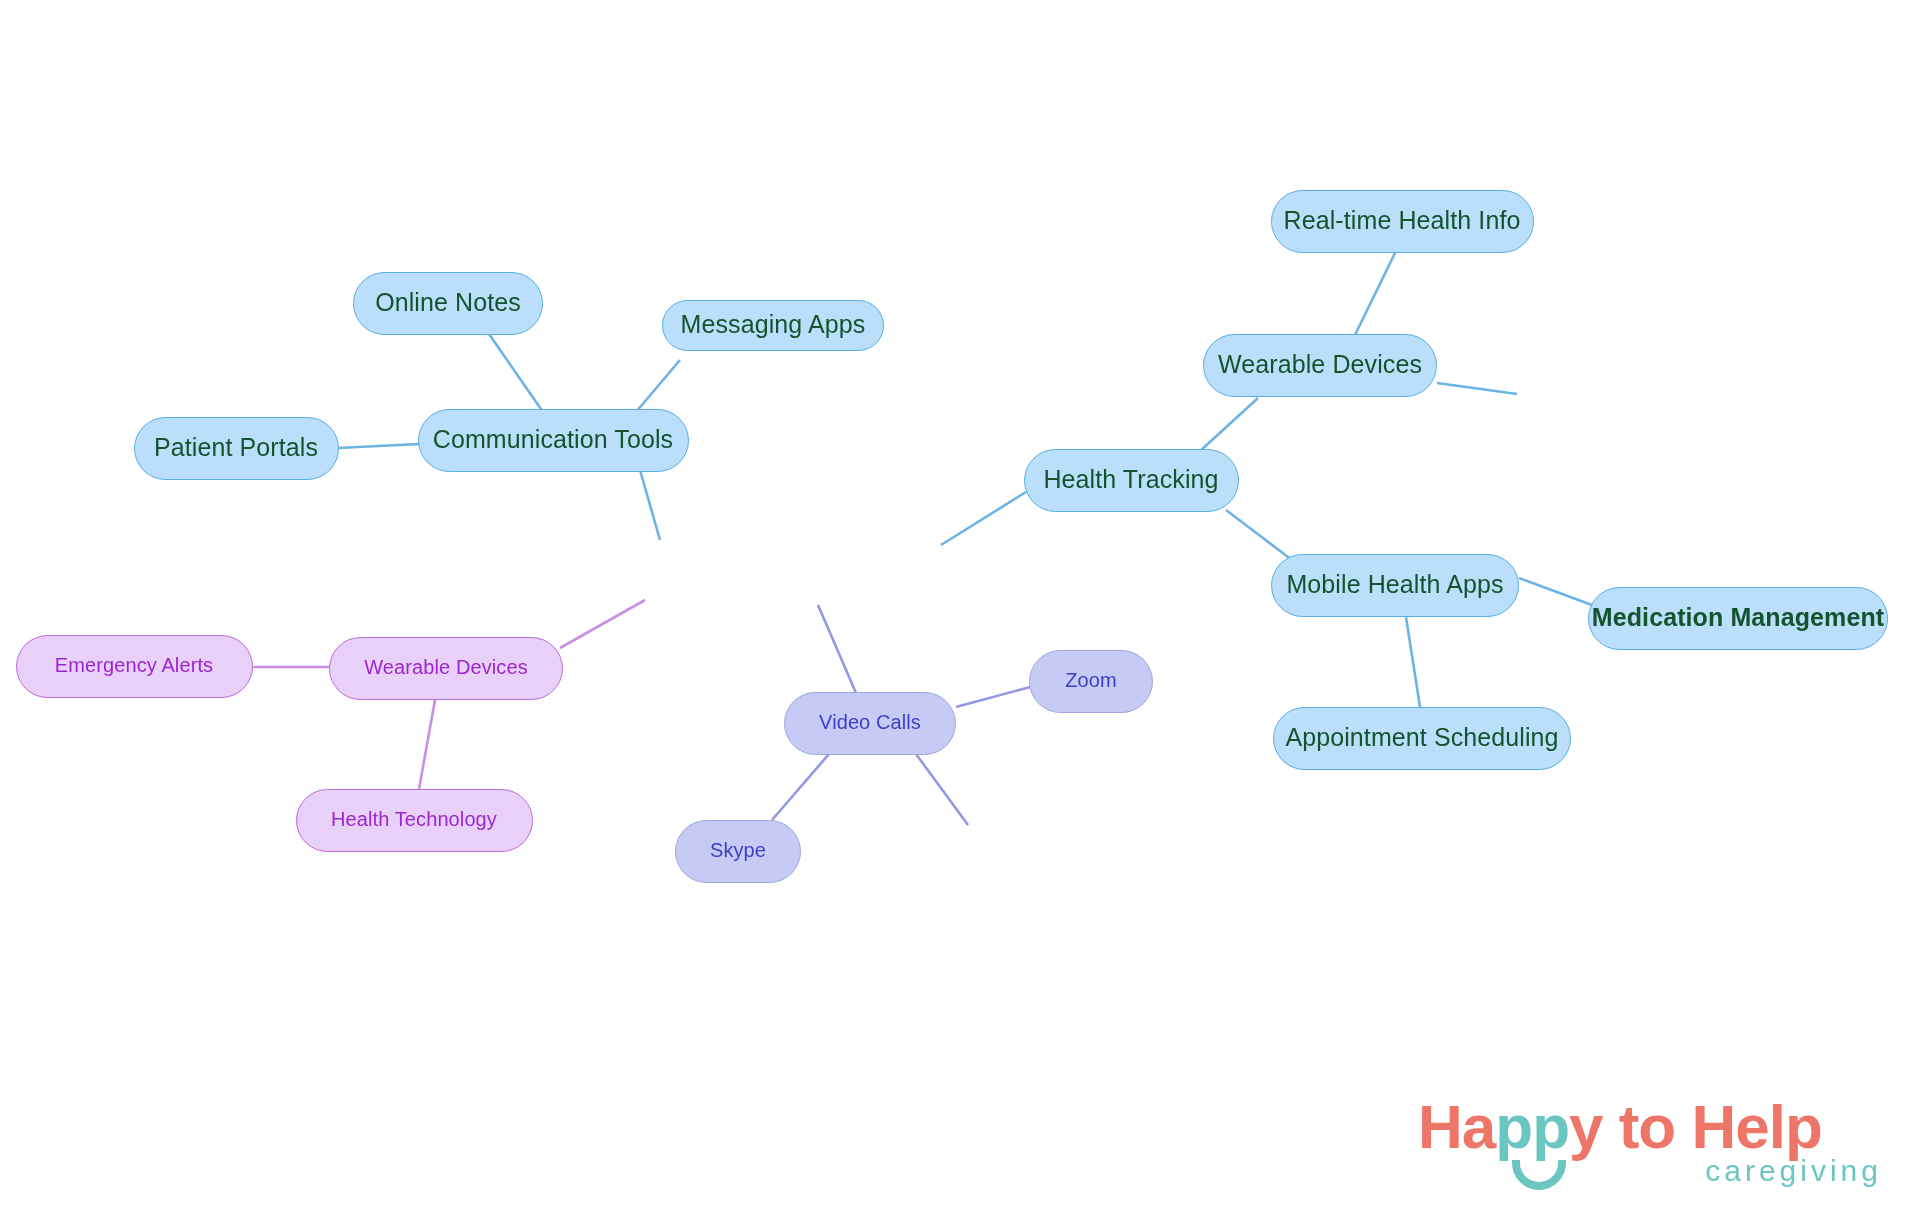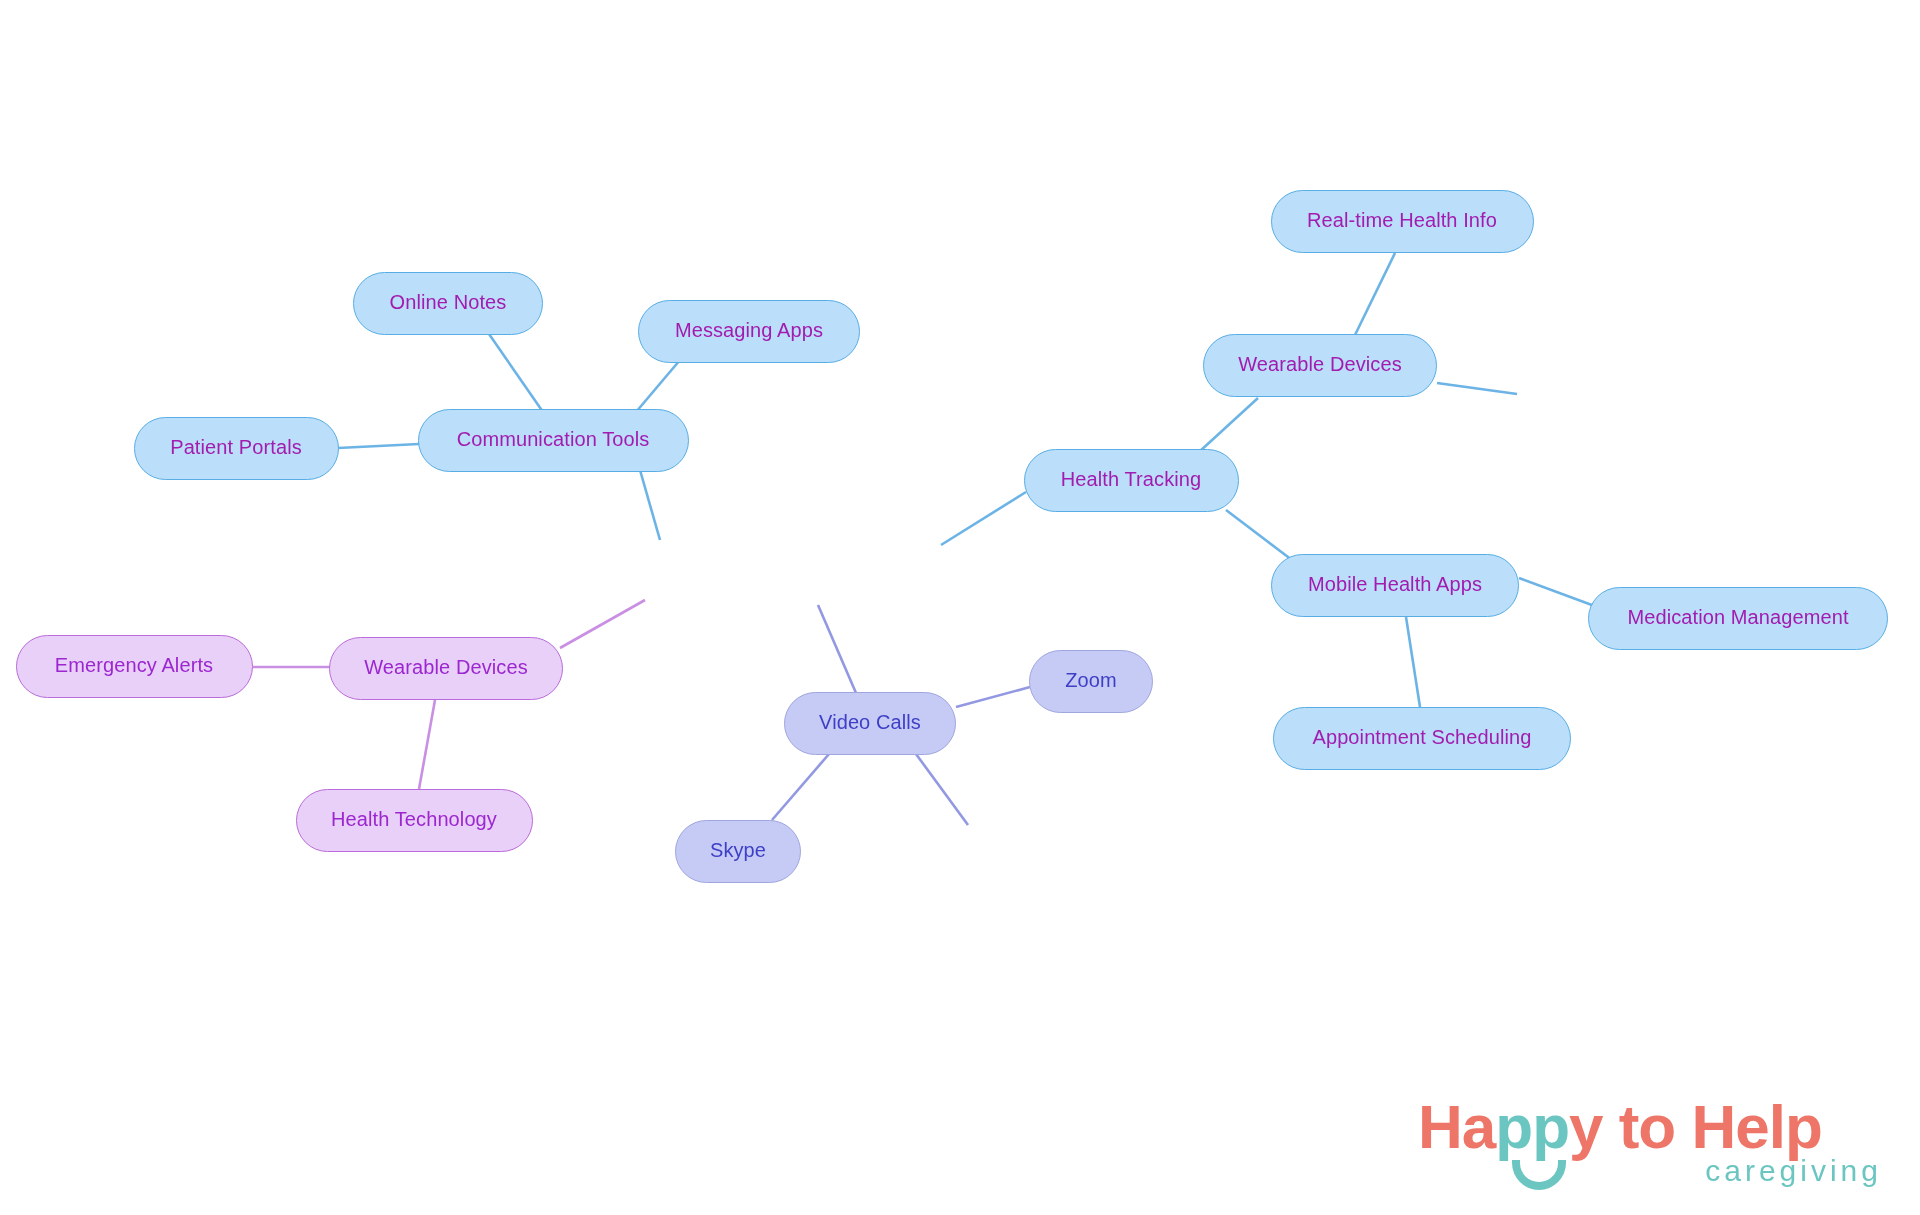--- a/index.html
+++ b/index.html
@@ -37,22 +37,22 @@
     white-space:normal;
     line-height:1.28;
     box-shadow:0 7px 16px rgba(10,16,28,.28);
     padding:0 26px;
   }
 
   
   .node.blue{
     background:#BBDEFB;
     border-color:#58AEE4;
-    color:#a21caf;
-    font-size:20px;
+    color:#14532d;
+    font-size:25px;
   }
   
   .node.purple{
     background:#C6CBF6;
     border-color:#9FA6DE;
     color:#3E3FC6;
     font-size:20px;
   }
   
   .node.pink{
@@ -130,40 +130,40 @@
     <line x1="435" y1="700" x2="419" y2="789" stroke="#C98FE2" stroke-width="2.6"></line>
   </svg>
 
 
   <div class="node blue" style="left:353px;top:271.5px;width:190px;height:63px;">
     <span>Online Notes</span>
   </div>
   <div class="node blue" style="left:417.5px;top:408.5px;width:271px;height:63px;">
     <span>Communication Tools</span>
   </div>
-  <div class="node blue" style="left:638px;top:299.5px;width:222px;height:63px;">
+  <div class="node blue" style="left:662px;top:299.5px;width:222px;height:51px;">
     <span>Messaging Apps</span>
   </div>
   <div class="node blue" style="left:133.5px;top:416.5px;width:205px;height:63px;">
     <span>Patient Portals</span>
   </div>
 
   <div class="node blue" style="left:1023.5px;top:448.5px;width:215px;height:63px;">
     <span>Health Tracking</span>
   </div>
   <div class="node blue" style="left:1203px;top:333.5px;width:234px;height:63px;">
     <span>Wearable Devices</span>
   </div>
   <div class="node blue" style="left:1270.5px;top:189.5px;width:263px;height:63px;">
     <span>Real-time Health Info</span>
   </div>
   <div class="node blue" style="left:1271px;top:553.5px;width:248px;height:63px;">
     <span>Mobile Health Apps</span>
   </div>
-  <div class="node blue" style="left:1588px;top:586.5px;width:300px;height:63px;">
+  <div class="node blue" style="left:1588px;top:586.5px;width:300px;height:63px;font-weight:bold;">
     <span>Medication Management</span>
   </div>
   <div class="node blue" style="left:1273px;top:706.5px;width:298px;height:63px;">
     <span>Appointment Scheduling</span>
   </div>
 
   <div class="node purple" style="left:784px;top:691.5px;width:172px;height:63px;">
     <span>Video Calls</span>
   </div>
   <div class="node purple" style="left:1029px;top:649.5px;width:124px;height:63px;">

